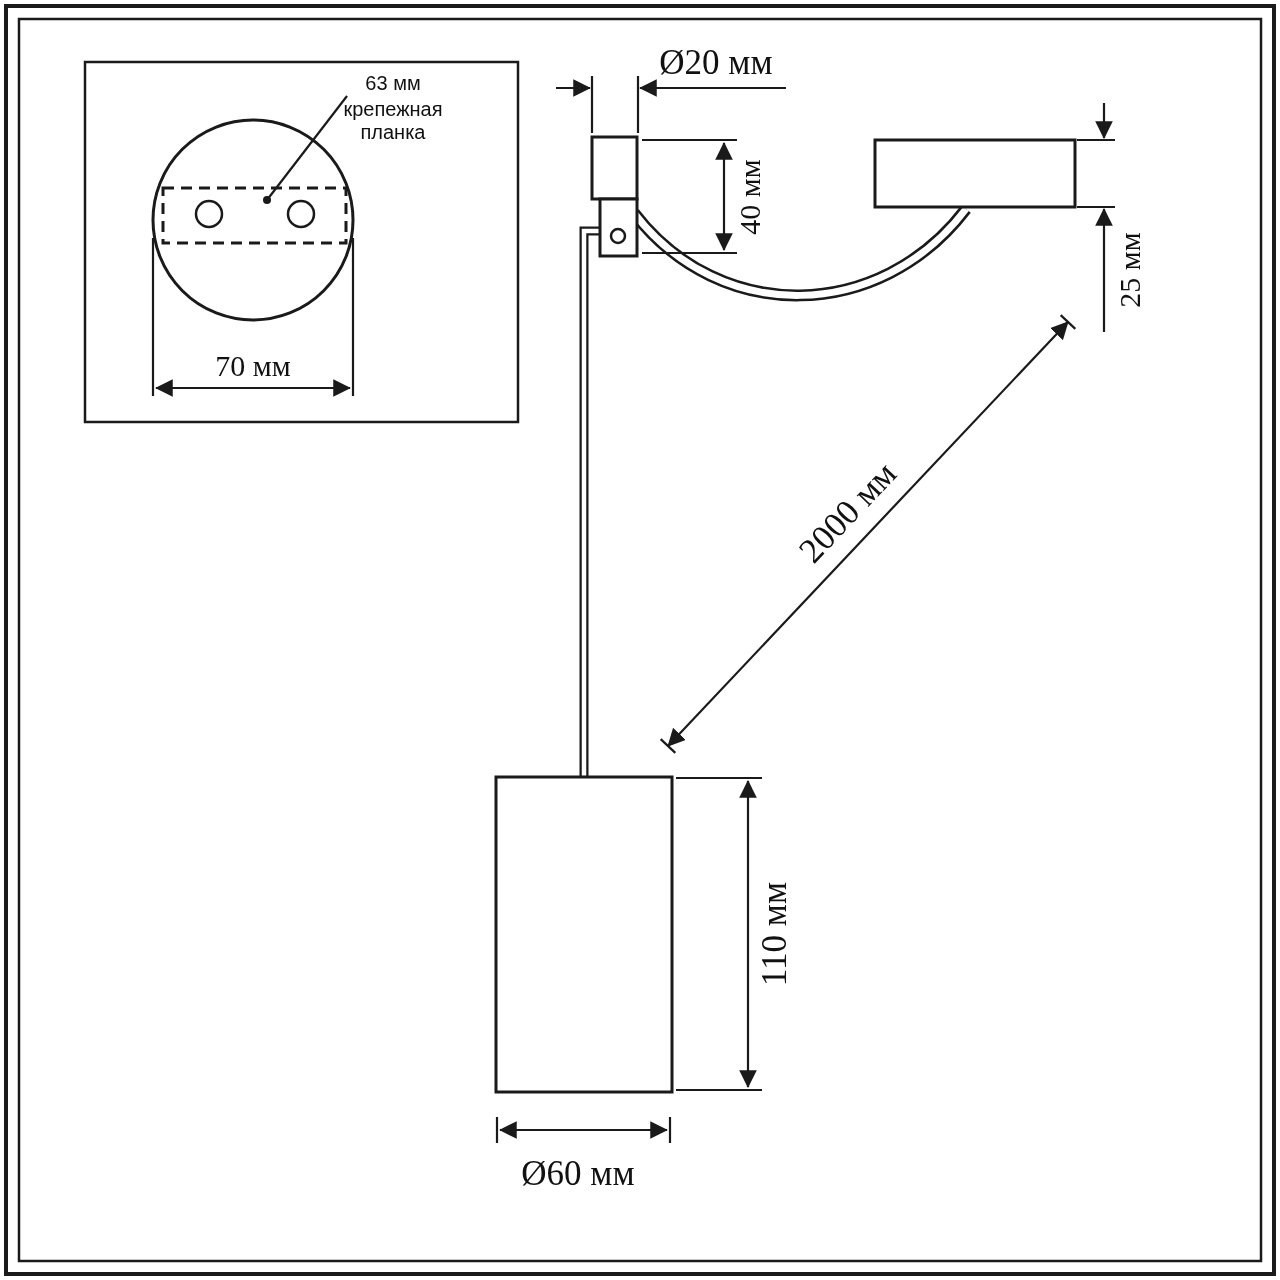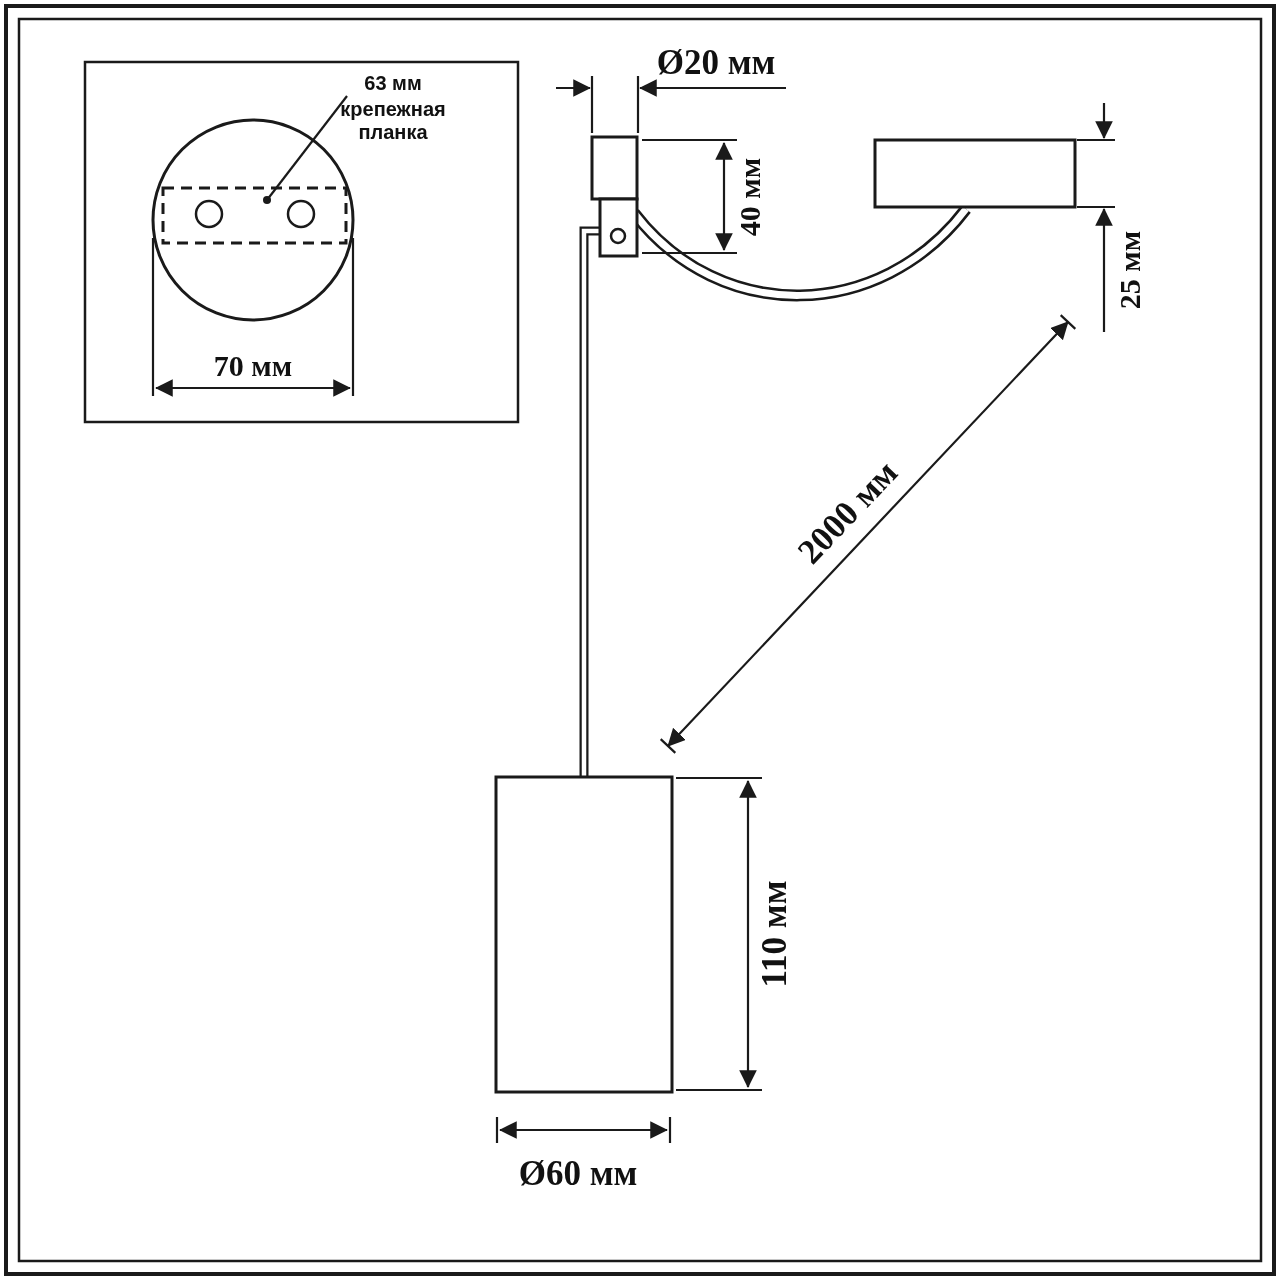--- a/index.html
+++ b/index.html
@@ -1,16 +1,16 @@
 <!DOCTYPE html>
 <html><head>
 <meta charset="utf-8">
 <style>
   html,body{margin:0;padding:0;background:#ffffff;}
-  .stage{width:1280px;height:1280px;position:relative;background:#ffffff;overflow:hidden;font-weight:bold;}
+  .stage{width:1280px;height:1280px;position:relative;background:#ffffff;overflow:hidden;}
   svg{display:block;}
   .outline{fill:#ffffff;stroke:#1a1a1a;stroke-width:3;}
   .thin{fill:none;stroke:#1a1a1a;stroke-width:2.2;}
   .dimline{fill:none;stroke:#1a1a1a;stroke-width:2.2;}
   .dashed{fill:none;stroke:#1a1a1a;stroke-width:3;stroke-dasharray:11 7;}
   .dim-text{font-family:"Liberation Serif","DejaVu Serif",serif;font-size:35px;fill:#111;}
   .dim-text-sm{font-family:"Liberation Serif","DejaVu Serif",serif;font-size:30px;fill:#111;}
   .note-text{font-family:"Liberation Sans","DejaVu Sans",sans-serif;font-size:20px;fill:#111;}
 </style>
 </head>

